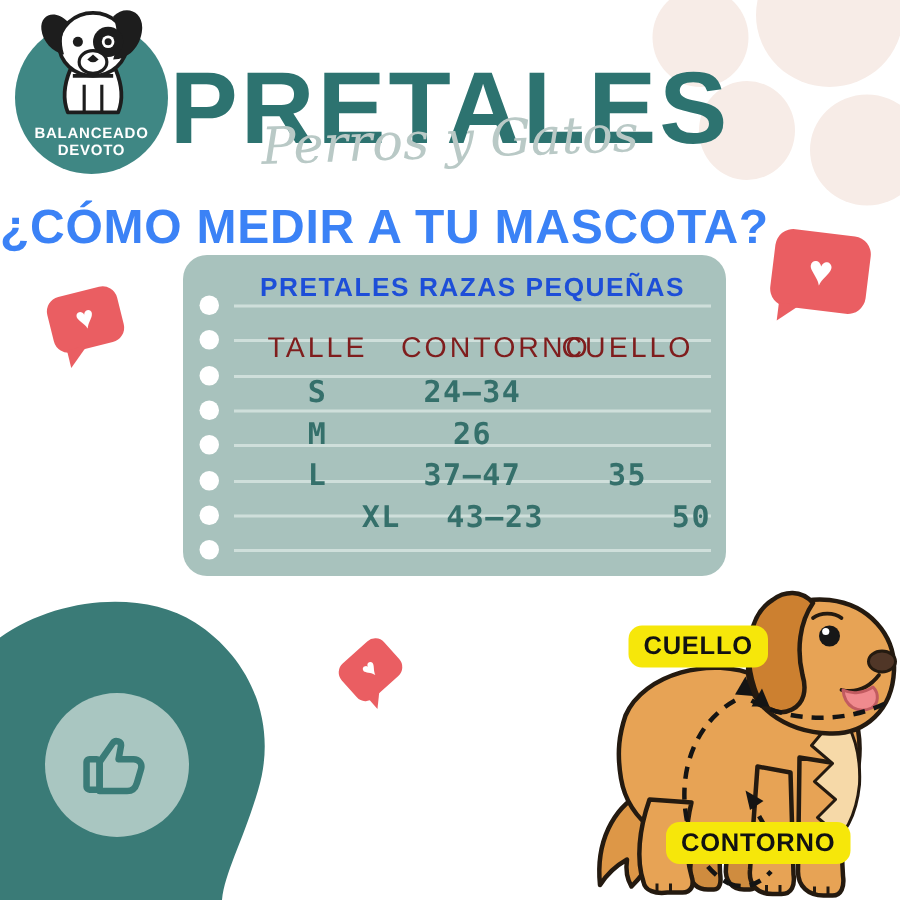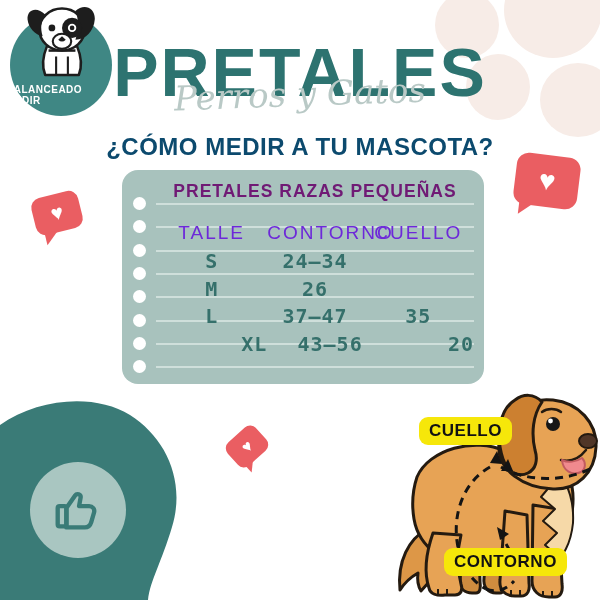--- a/index.html
+++ b/index.html
@@ -10,41 +10,41 @@
   
   .paw-dot{position:absolute;border-radius:50%;background:#f7ece7;}
   .pd1{left:435px;top:-8px;width:64px;height:66px;}
   .pd2{left:504px;top:-38px;width:98px;height:96px;}
   .pd3{left:466px;top:54px;width:64px;height:66px;}
   .pd4{left:540px;top:63px;width:76px;height:74px;}
   
   .logo-wrap{position:absolute;left:6px;top:4px;width:114px;height:116px;}
   .logo-circle{position:absolute;left:4px;top:10px;width:102px;height:102px;border-radius:50%;background:#3f8784;}
   .logo-dog{position:absolute;left:14px;top:0;width:84px;height:78px;}
-  .logo-text{position:absolute;left:0;width:110px;text-align:left;color:#fff;font-weight:700;letter-spacing:.5px;}
+  .logo-text{position:absolute;left:0;width:110px;text-align:center;color:#fff;font-weight:700;letter-spacing:.5px;}
   .logo-l1{top:80px;font-size:10px;}
   .logo-l2{top:91px;font-size:10px;}
   
   .title{position:absolute;top:33px;left:0;right:0;text-align:center;
     font-size:68px;font-weight:800;color:#2d7370;letter-spacing:2px;}
   .subtitle{position:absolute;top:74px;left:0;right:0;text-align:center;
     font-family:"DejaVu Serif",serif;font-style:italic;font-weight:400;
     font-size:34px;color:#b9c9c6;transform:rotate(-2deg);}
-  .question{position:absolute;top:133px;left:0;right:0;text-align:center;
-    font-size:24px;font-weight:800;color:#0c4a6e;letter-spacing:.5px;}
+  .question{position:absolute;top:133px;left:0;right:0;
+    font-size:32px;font-weight:800;color:#3b82f6;letter-spacing:.5px;}
   
   .size-table{position:absolute;left:122px;top:170px;width:362px;height:214px;
     background:#a8c2bd;border-radius:16px;}
   .rule-line{position:absolute;left:34px;right:10px;height:2px;background:#cfdfdb;}
   .hole{position:absolute;left:11px;width:13px;height:13px;border-radius:50%;background:#fff;}
   .tbl-title{position:absolute;top:11px;left:34px;right:10px;text-align:center;
-    font-size:17.5px;font-weight:800;color:#701a75;letter-spacing:1px;}
+    font-size:17.5px;font-weight:800;color:#1d4ed8;letter-spacing:1px;}
   .tbl-grid{position:absolute;left:34px;right:10px;display:grid;
     grid-template-columns:35% 30% 35%;text-align:center;}
-  .tbl-cols{top:52px;font-size:19px;color:#6d28d9;letter-spacing:2px;font-weight:400;}
+  .tbl-cols{top:52px;font-size:19px;color:#7f1d1d;letter-spacing:2px;font-weight:400;}
   .tbl-row{font-family:"DejaVu Sans Mono",monospace;font-size:20px;font-weight:700;
     color:#35706b;letter-spacing:1px;}
   .r0{top:79px;} .r1{top:107px;} .r2{top:134px;} .r3{top:162px;text-align:right;}
   
   .like{position:absolute;background:#ea5e62;border-radius:10px;
     display:flex;align-items:center;justify-content:center;color:#fff;}
   .like::after{content:"";position:absolute;left:7px;bottom:-10px;width:0;height:0;
     border-top:12px solid #ea5e62;border-right:14px solid transparent;}
   .like-left{left:33px;top:194px;width:48px;height:38px;font-size:21px;transform:rotate(-14deg);}
   .like-right{left:515px;top:155px;width:64px;height:52px;font-size:28px;transform:rotate(7deg);border-radius:12px;}
@@ -81,21 +81,21 @@
       <path d="M30,12 C20,2 8,6 9,18 C10,28 18,36 27,38 C24,28 25,19 30,12 Z" fill="#1d1d1d"></path>
       <path d="M66,8 C76,-2 90,4 89,18 C88,32 78,42 66,42 C70,30 70,18 66,8 Z" fill="#1d1d1d"></path>
       <circle cx="62" cy="28" r="12" fill="#1d1d1d"></circle>
       <circle cx="62" cy="28" r="5" fill="#fff"></circle>
       <circle cx="62" cy="28" r="2.8" fill="#1d1d1d"></circle>
       <circle cx="38" cy="28" r="4" fill="#1d1d1d"></circle>
       <ellipse cx="50" cy="44" rx="11" ry="9" fill="#fff" stroke="#1d1d1d" stroke-width="2.5"></ellipse>
       <path d="M50,38 l-4.5,4 q4.5,4.5 9,0 z" fill="#1d1d1d"></path>
     </svg>
     <div class="logo-text logo-l1">BALANCEADO</div>
-    <div class="logo-text logo-l2">MEDIR</div>
+    <div class="logo-text logo-l2">DEVOTO</div>
   </div>
 
   <div class="title">PRETALES</div>
   <div class="subtitle">Perros y Gatos</div>
   <div class="question">¿CÓMO MEDIR A TU MASCOTA?</div>
 
   <div class="size-table">
     <div class="rule-line" style="top:33px"></div>
     <div class="rule-line" style="top:56px"></div>
     <div class="rule-line" style="top:80px"></div>
@@ -129,22 +129,22 @@
       <span>M</span>
       <span>26</span>
     </div>
     <div class="tbl-grid tbl-row r2">
       <span>L</span>
       <span>37–47</span>
       <span>35</span>
     </div>
     <div class="tbl-grid tbl-row r3">
       <span>XL</span>
-      <span>43–56</span>
-      <span>20</span>
+      <span>43–23</span>
+      <span>50</span>
     </div>
   </div>
 
   <div class="like like-left">
     <span>♥</span>
   </div>
   <div class="like like-right">
     <span>♥</span>
   </div>
   <div class="like like-small">

